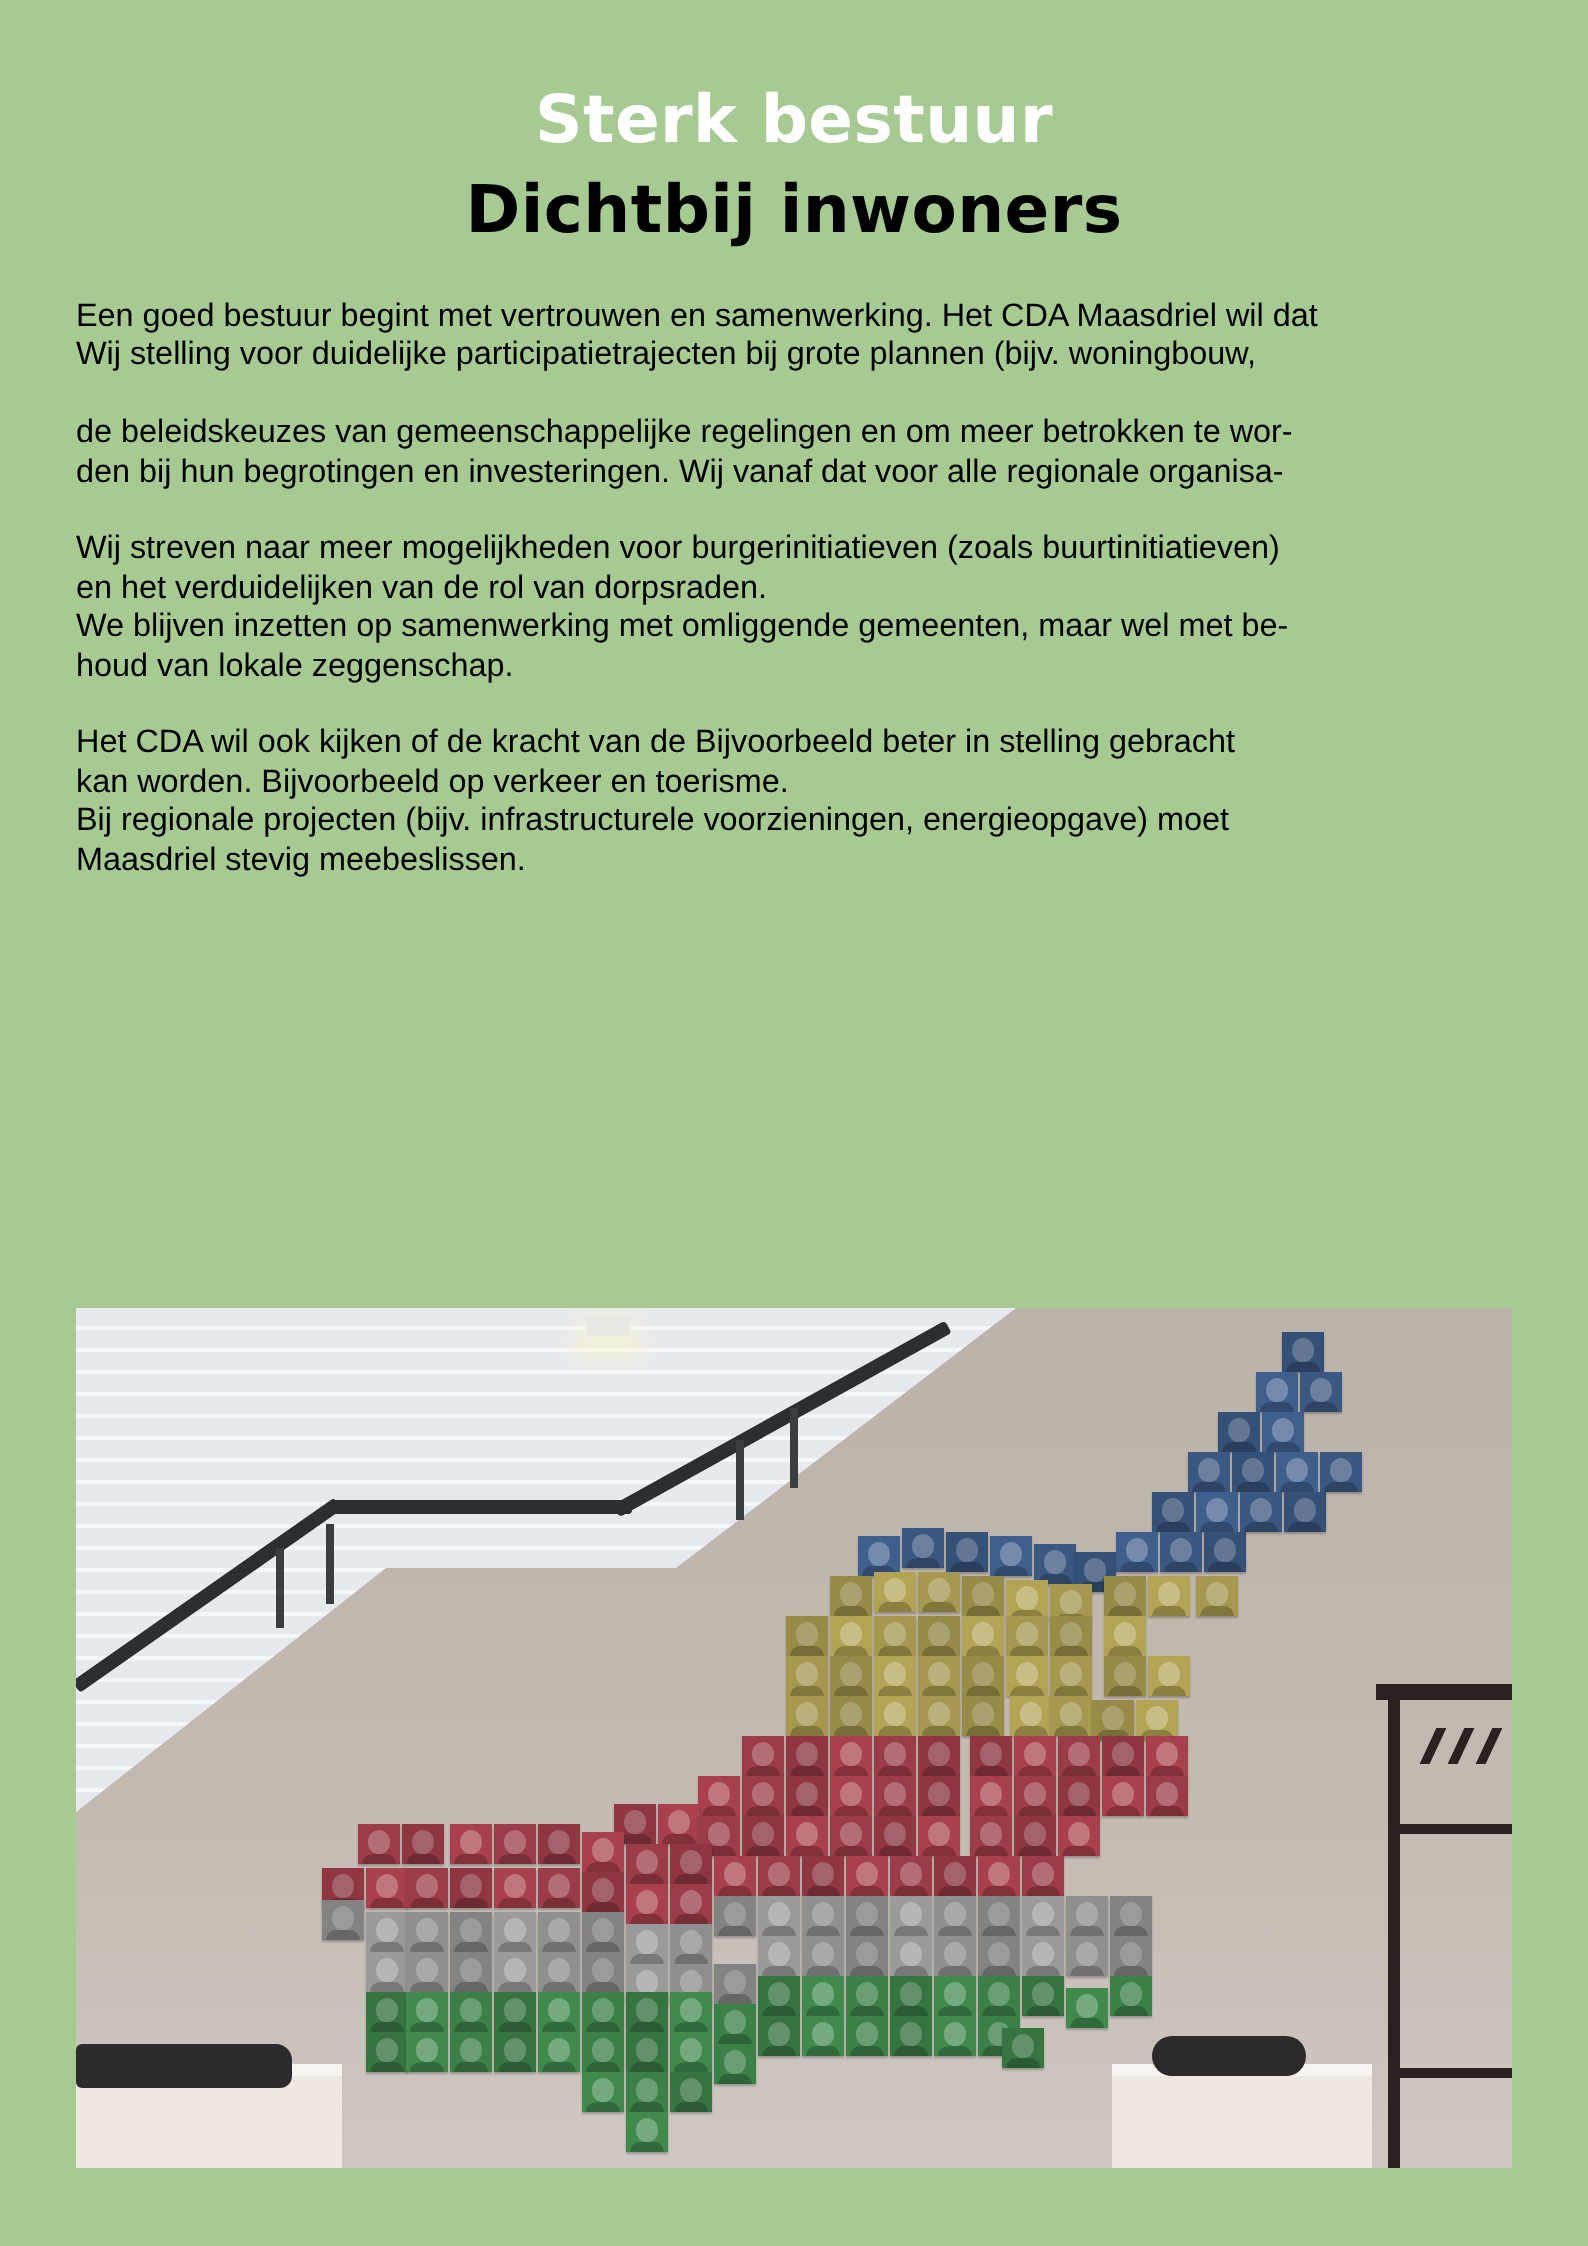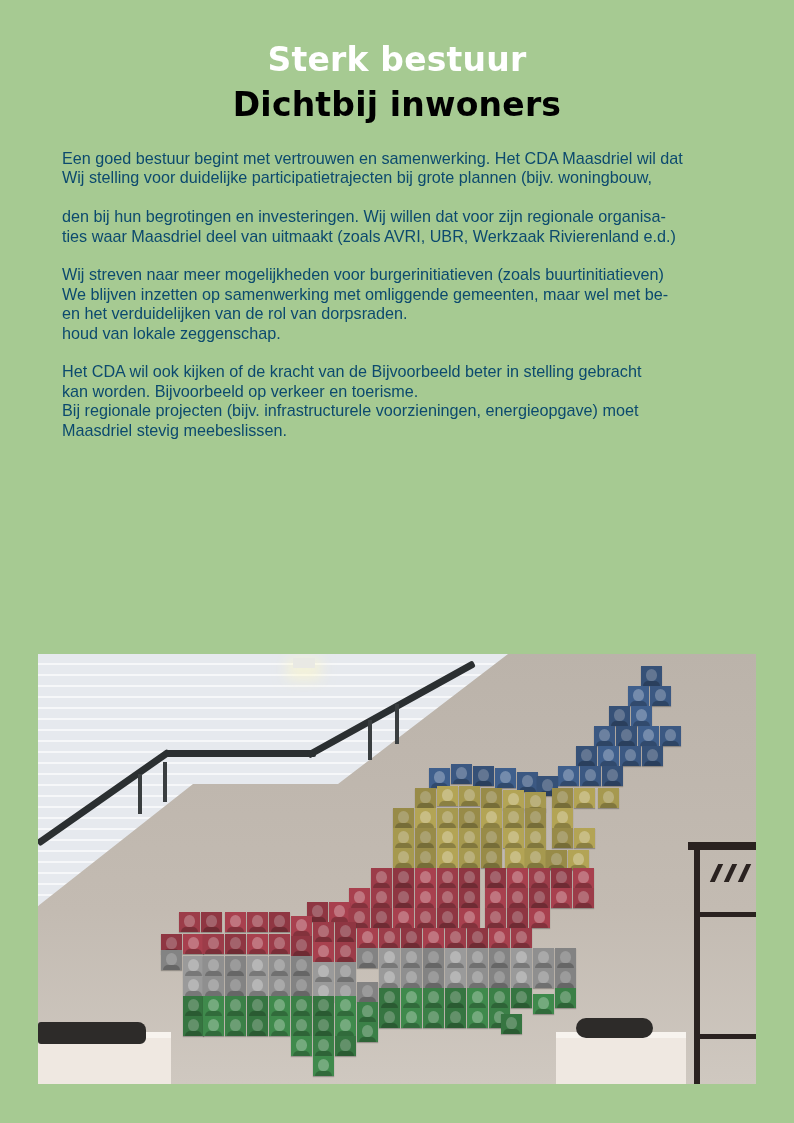--- a/index.html
+++ b/index.html
@@ -12,21 +12,21 @@
   }
   .title {
     position: absolute; left: 0; width: 794px; text-align: center;
     font-family: "DejaVu Sans", sans-serif; font-weight: 900;
     letter-spacing: 0.2px;
   }
   .title-1 { top: 40px; font-size: 33px; color: #ffffff; line-height: 40px; font-weight: bold; }
   .title-2 { top: 84px; font-size: 33px; color: #000000; line-height: 42px; font-weight: bold; }
   .body-text {
     position: absolute; left: 38px; top: 149px; width: 720px;
-    font-size: 16.2px; line-height: 19.4px; color: #0c4a6e; margin-left: 24px;
+    font-size: 16.2px; line-height: 19.4px; color: #000000;
   }
   .para { margin: 0 0 19.4px 0; }
   .line { display: block; white-space: nowrap; }
 
   
   .photo {
     position: absolute; left: 38px; top: 654px; width: 718px; height: 430px;
     overflow: hidden; background: #bdb6ae;
   }
   .wall-beige {
@@ -73,27 +73,27 @@
 
 <div class="title title-1">Sterk bestuur</div>
 <div class="title title-2">Dichtbij inwoners</div>
 
 <div class="body-text">
   <p class="para">
     <span class="line">Een goed bestuur begint met vertrouwen en samenwerking. Het CDA Maasdriel wil dat</span>
     <span class="line">Wij stelling voor duidelijke participatietrajecten bij grote plannen (bijv. woningbouw,</span>
   </p>
   <p class="para">
-    <span class="line">den bij hun begrotingen en investeringen. Wij willen dat voor zijn regionale organisa-</span>
-    <span class="line">ties waar Maasdriel deel van uitmaakt (zoals AVRI, UBR, Werkzaak Rivierenland e.d.)</span>
+    <span class="line">de beleidskeuzes van gemeenschappelijke regelingen en om meer betrokken te wor-</span>
+    <span class="line">den bij hun begrotingen en investeringen. Wij vanaf dat voor alle regionale organisa-</span>
   </p>
   <p class="para">
     <span class="line">Wij streven naar meer mogelijkheden voor burgerinitiatieven (zoals buurtinitiatieven)</span>
+    <span class="line">en het verduidelijken van de rol van dorpsraden.</span>
     <span class="line">We blijven inzetten op samenwerking met omliggende gemeenten, maar wel met be-</span>
-    <span class="line">en het verduidelijken van de rol van dorpsraden.</span>
     <span class="line">houd van lokale zeggenschap.</span>
   </p>
   <p class="para">
     <span class="line">Het CDA wil ook kijken of de kracht van de Bijvoorbeeld beter in stelling gebracht</span>
     <span class="line">kan worden. Bijvoorbeeld op verkeer en toerisme.</span>
     <span class="line">Bij regionale projecten (bijv. infrastructurele voorzieningen, energieopgave) moet</span>
     <span class="line">Maasdriel stevig meebeslissen.</span>
   </p>
 </div>
 

